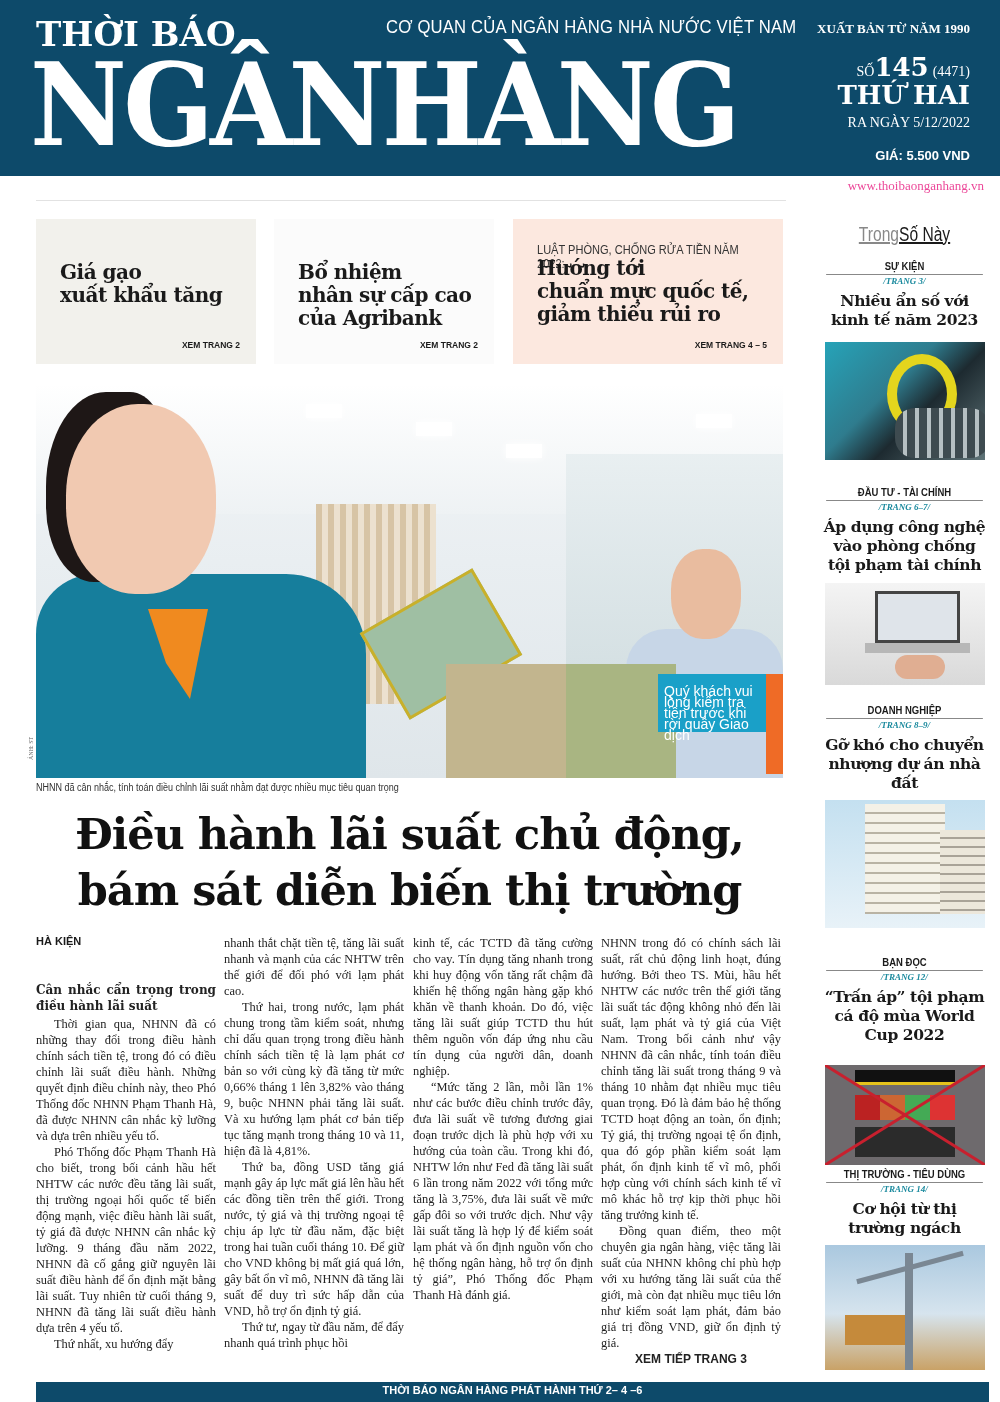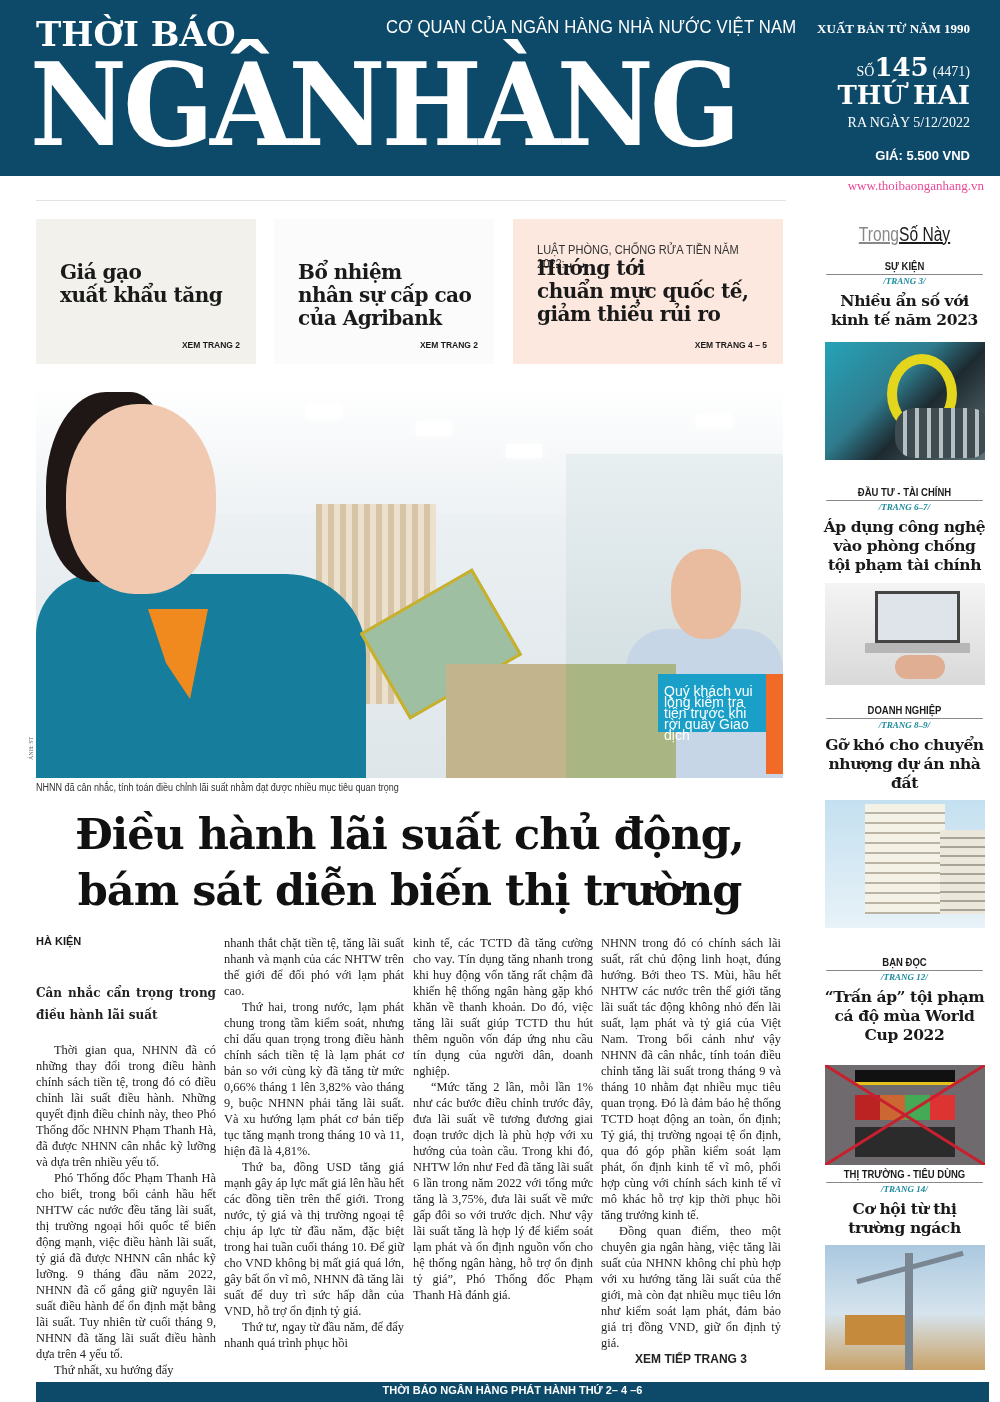--- a/index.html
+++ b/index.html
@@ -57,21 +57,21 @@
 
   
   .byline { position: absolute; left: 36px; top: 935px; font-family: "Liberation Sans", sans-serif; font-weight: bold; font-size: 11px; }
   .col { position: absolute; top: 935px; width: 180px; font-size: 12.4px; line-height: 16px; text-align: justify; color: #222; }
   .col p { text-indent: 18px; }
   .col p.noindent { text-indent: 0; }
   .c1 { left: 36px; top: 982px; }
   .c2 { left: 224px; }
   .c3 { left: 413px; }
   .c4 { left: 601px; }
-  .subhead { font-family: "DejaVu Serif", serif; font-weight: bold; font-size: 12px; line-height: 22px; margin-bottom: 16px; text-indent: 0 !important; }
+  .subhead { font-family: "DejaVu Serif", serif; font-weight: bold; font-size: 12px; line-height: 16px; margin-bottom: 2px; text-indent: 0 !important; }
   .continue { text-align: center; font-family: "Liberation Sans", sans-serif; font-weight: bold; font-size: 12px; margin-top: 0; }
 
   
   .sidebar { position: absolute; left: 822px; top: 215px; width: 165px; }
   .sb-title { text-align: center; font-family: "Liberation Sans", sans-serif; font-size: 20px; margin-top: 8px; transform: scaleX(0.78); }
   .sb-title .a { color: #888; text-decoration: underline; text-decoration-color: #888; }
   .sb-title .b { color: #1a1a1a; text-decoration: underline; }
   .sb-item { position: absolute; left: 0; width: 165px; }
   .sb-sec { text-align: center; font-family: "Liberation Sans", sans-serif; font-weight: bold; font-size: 10px; border-bottom: 1px solid #888; padding-bottom: 2px; transform: scaleX(0.95); }
   .sb-page { text-align: center; font-family: "Liberation Serif", serif; font-style: italic; font-weight: bold; font-size: 9px; color: #1b8a9e; margin-top: 1px; }

